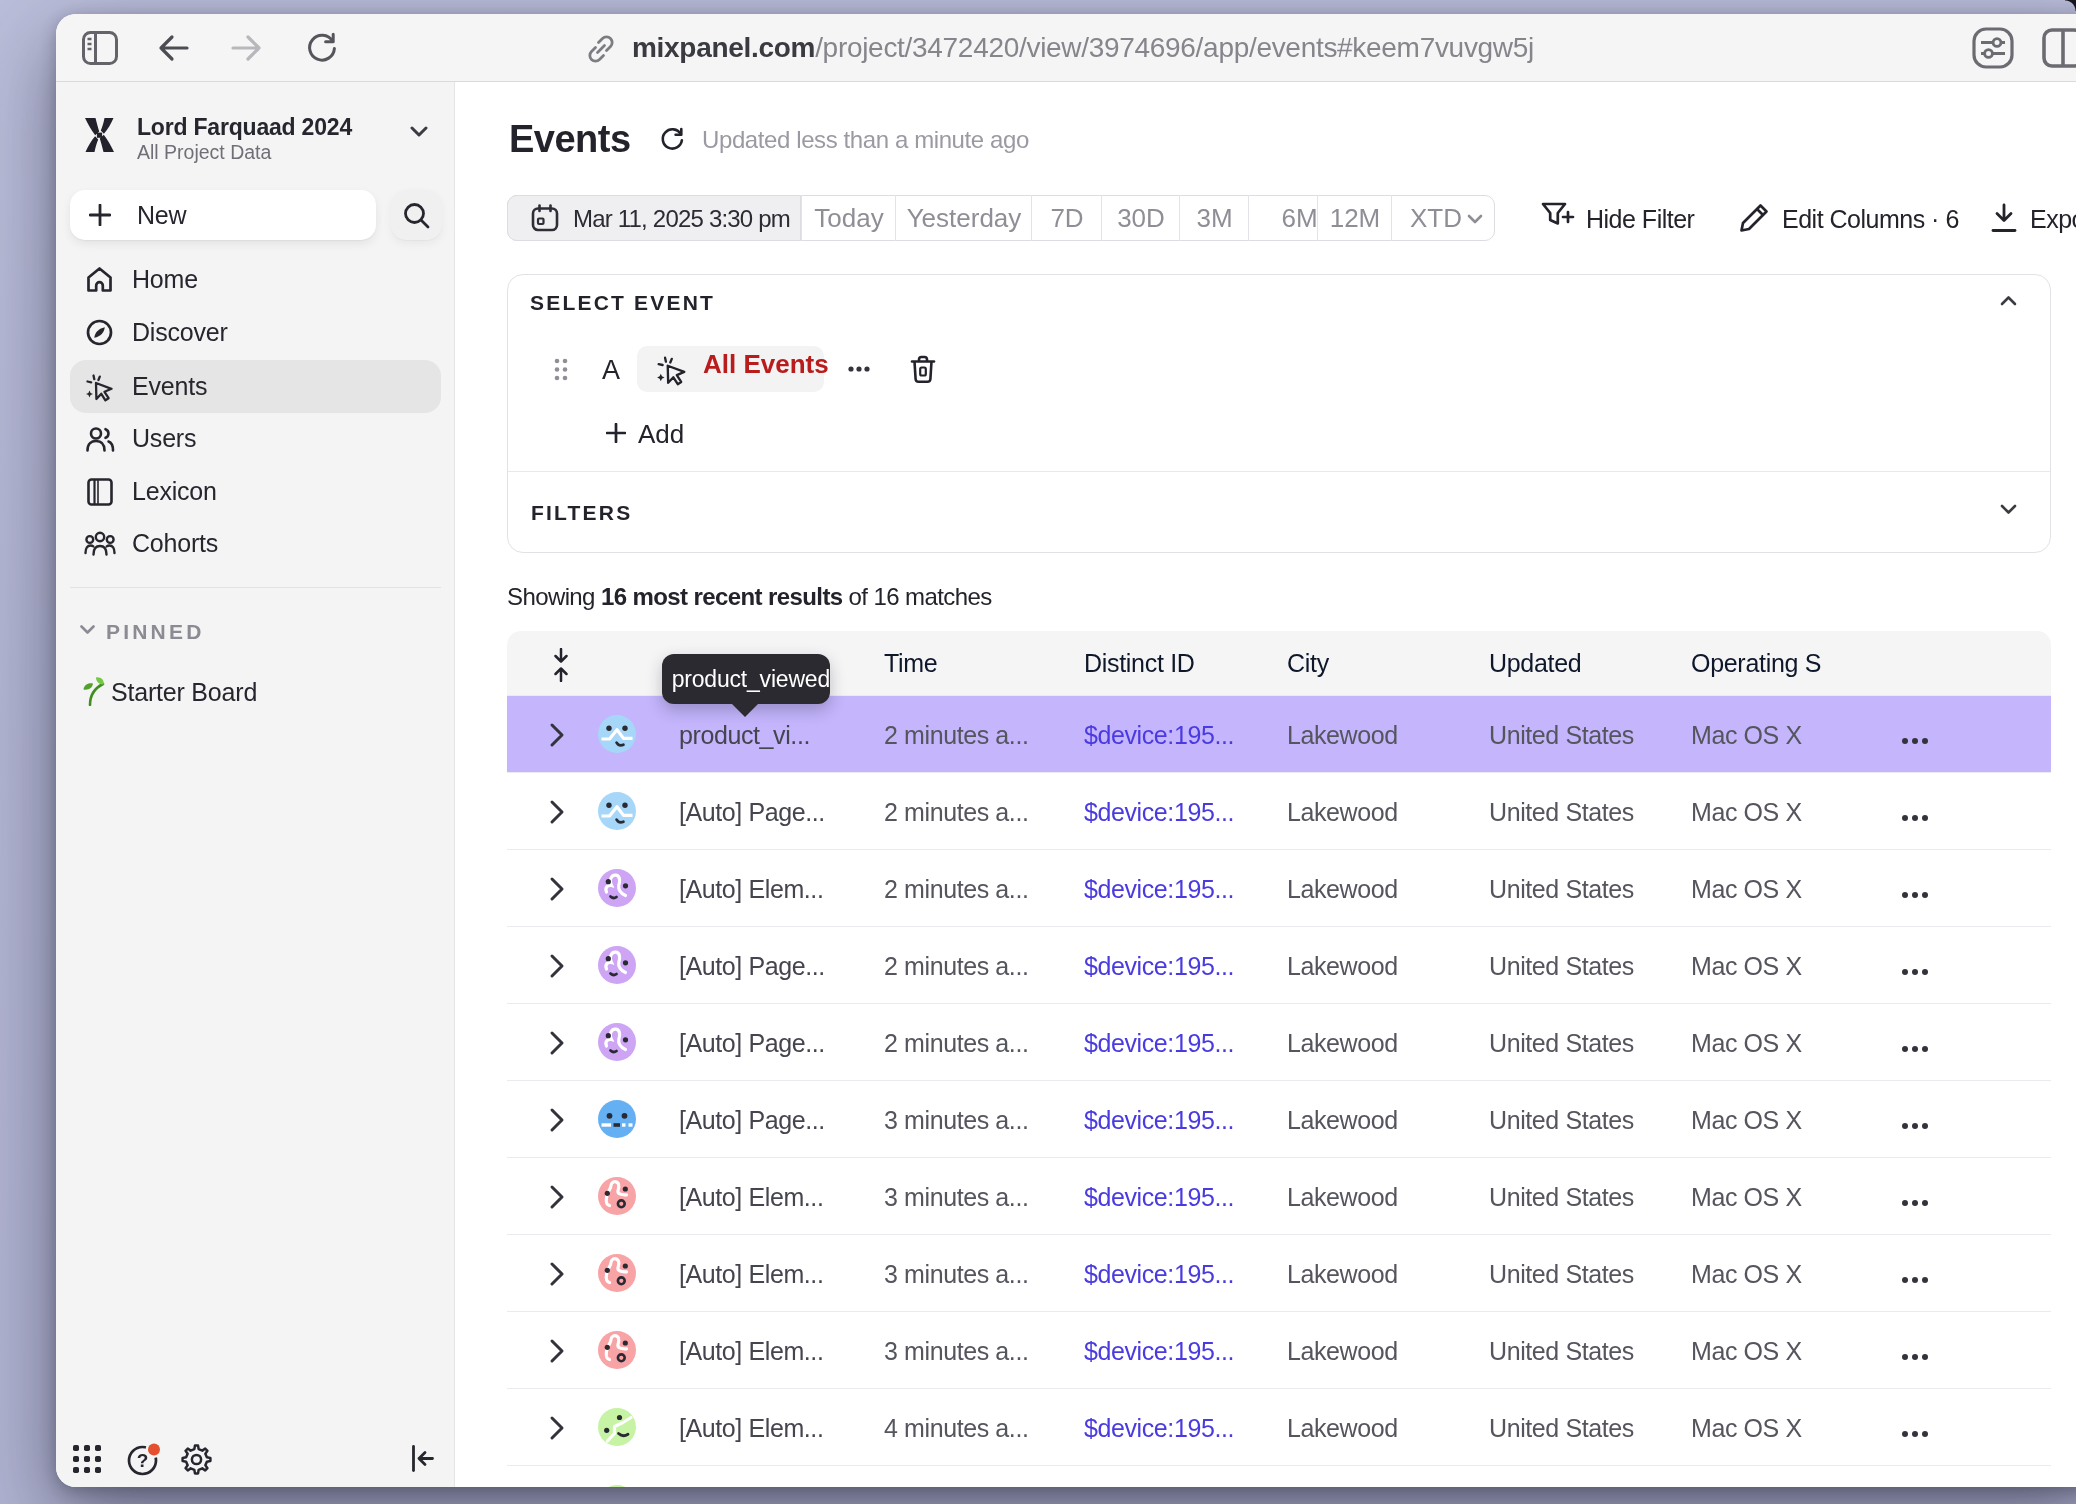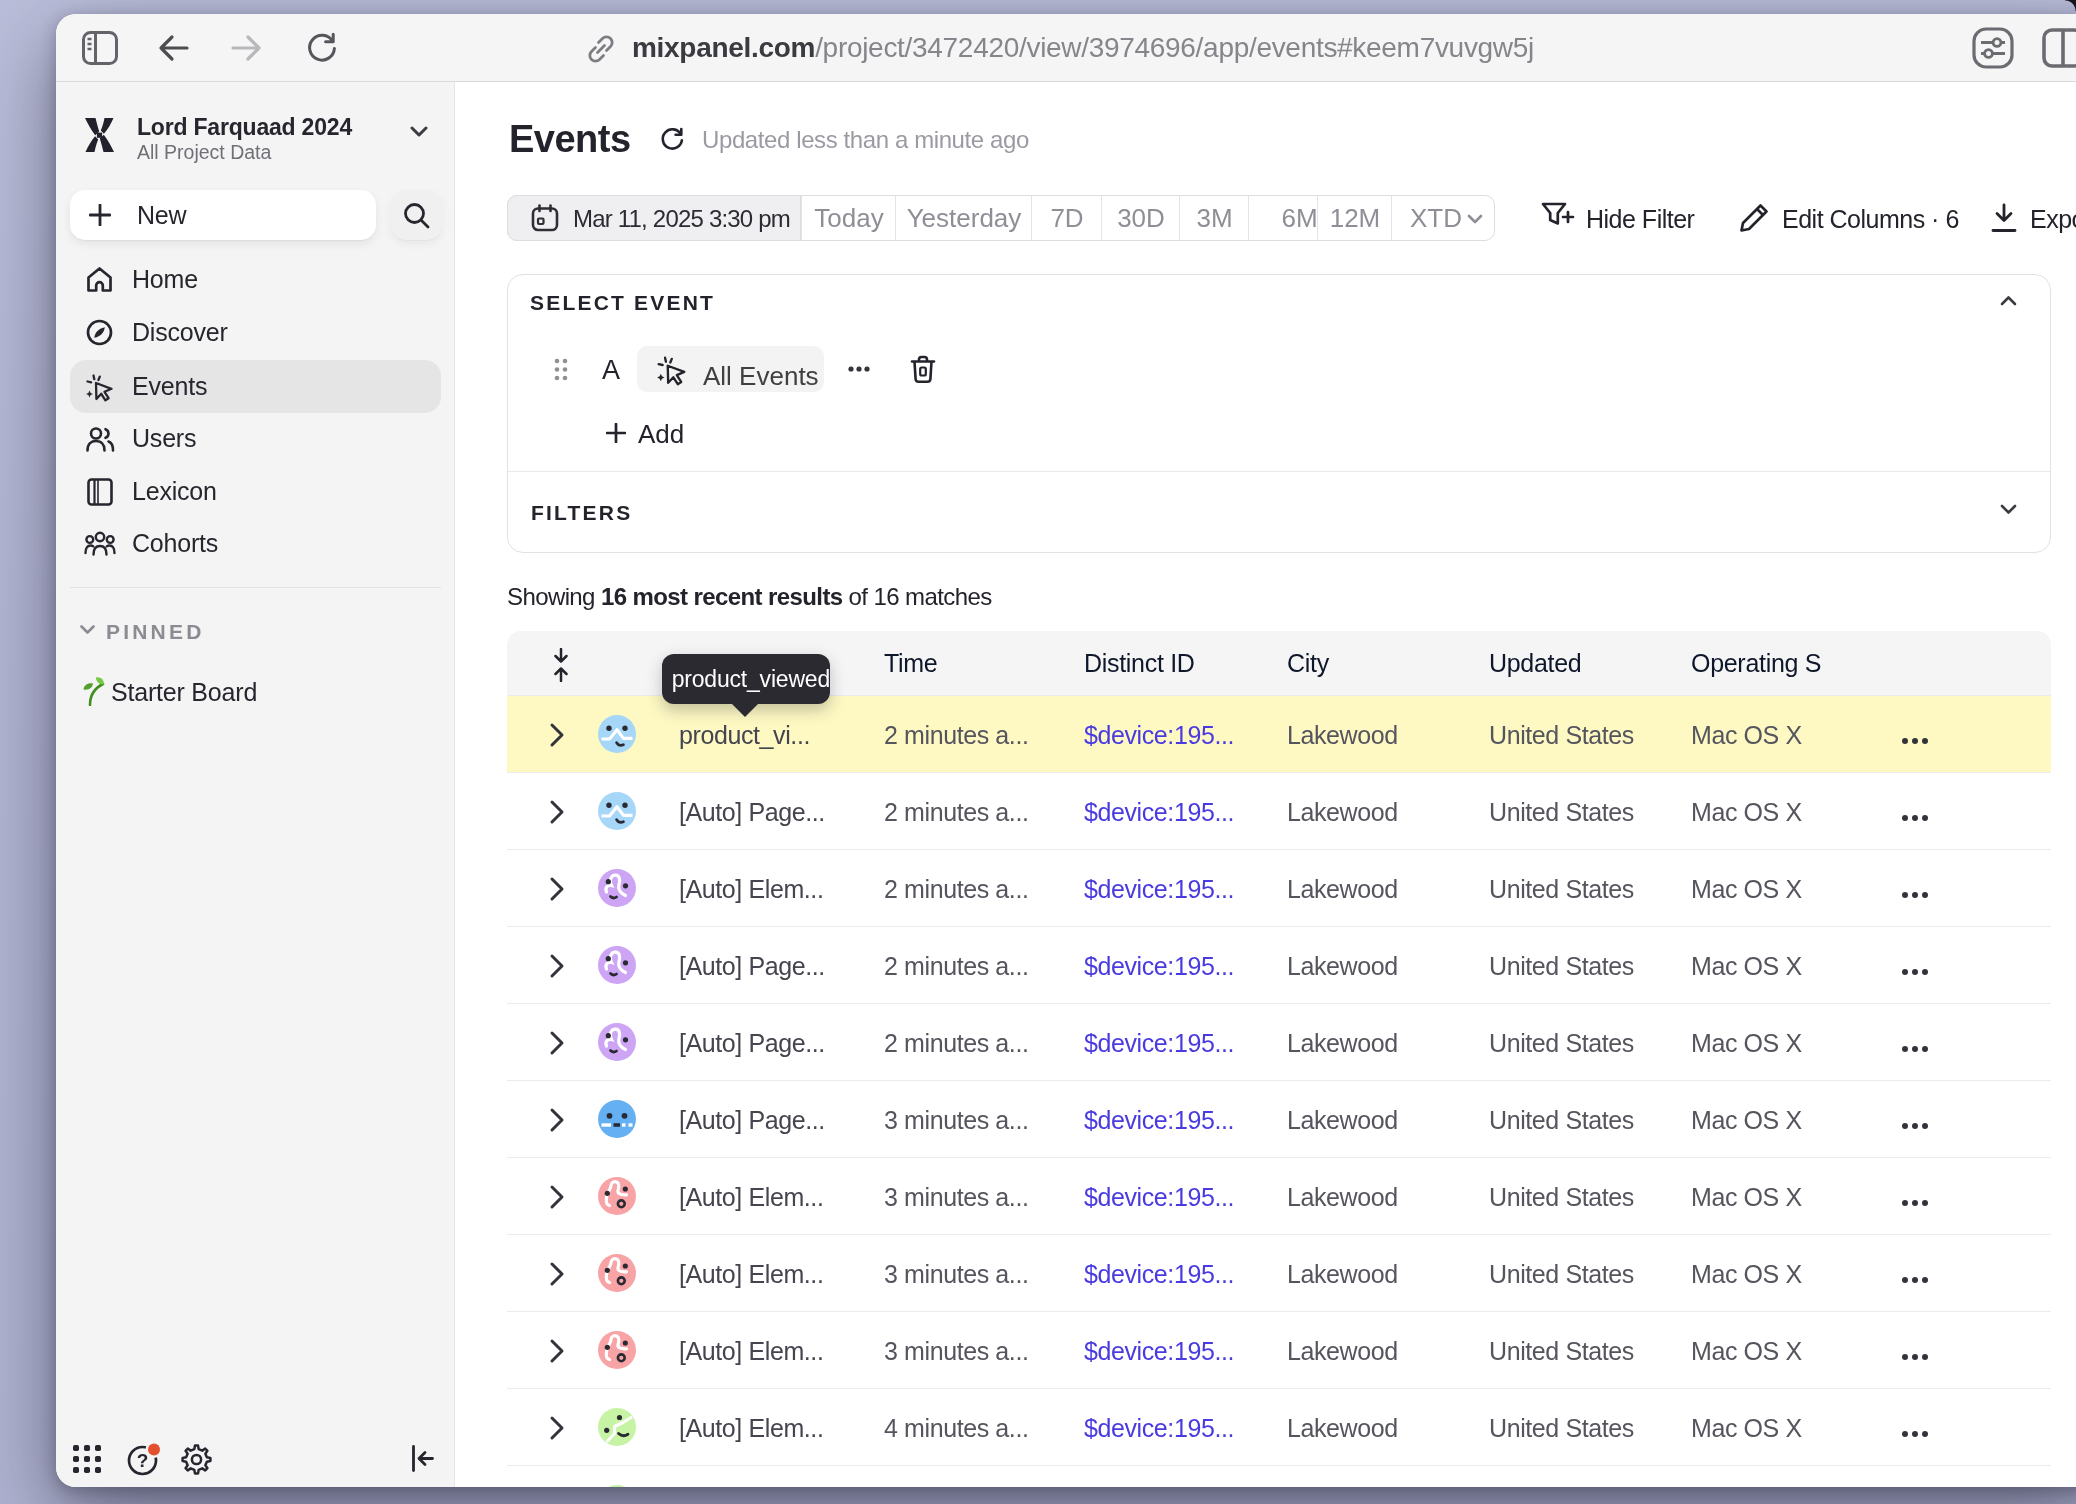--- a/index.html
+++ b/index.html
@@ -262,21 +262,21 @@
       <div class="a" style="left:129px;top:71px;width:187px;height:46px;background:#f4f3f4;border-radius:10px;">
         <svg class="a" style="left:19px;top:8px" width="32" height="32" viewBox="0 0 30 30">
           <g stroke="#23232b" stroke-width="2.2" stroke-linecap="round" fill="none">
             <path d="M8.5 3.5 L9.3 7.2"></path>
               <path d="M2.5 9.5 L6.2 10.3"></path>
               <path d="M14.8 4.6 L13.4 8"></path>
           </g>
           <path d="M11 11 L26.5 16.8 L19.5 19.8 L23.6 26.2 L20.4 28.3 L16.3 21.8 L11.4 27 Z" fill="none" stroke="#23232b" stroke-width="2.2" stroke-linejoin="round"></path>
           <path d="M4.5 18.5 l1.1 2.4 2.4 1.1 -2.4 1.1 -1.1 2.4 -1.1 -2.4 -2.4 -1.1 2.4 -1.1 Z" fill="#23232b"></path>
         </svg>
-        <div class="a tx" style="left:66px;top:15px;font-size:26px;font-weight:400;color:#404040;">All Events</div>
+        <div class="a tx" style="left:66px;top:3px;font-size:26px;font-weight:700;color:#b91c1c;">All Events</div>
       </div>
       <svg class="a" style="left:340px;top:91px" width="22" height="6" viewBox="0 0 22 6">
           <circle cx="3" cy="3" r="2.6" fill="#33333c"></circle>
           <circle cx="11" cy="3" r="2.6" fill="#33333c"></circle>
           <circle cx="19" cy="3" r="2.6" fill="#33333c"></circle>
         </svg>
       <svg class="a" style="left:402px;top:80px" width="26" height="29" viewBox="0 0 26 29">
         <path d="M2 6.5 H24" stroke="#23232b" stroke-width="2.6" stroke-linecap="round"></path>
         <path d="M9 6 V4.5 a2.5 2.5 0 0 1 2.5 -2.5 h3 a2.5 2.5 0 0 1 2.5 2.5 V6" fill="none" stroke="#23232b" stroke-width="2.6"></path>
         <path d="M4.5 6.5 L5.6 24 a3 3 0 0 0 3 2.8 h8.8 a3 3 0 0 0 3 -2.8 L21.5 6.5" fill="none" stroke="#23232b" stroke-width="2.6" stroke-linejoin="round"></path>
@@ -299,21 +299,21 @@
         <g fill="none" stroke="#23232b" stroke-width="2.5" stroke-linecap="round" stroke-linejoin="round">
           <path d="M9 1 V13 M3.5 8 L9 13.5 L14.5 8"></path>
           <path d="M9 33 V21 M3.5 26 L9 20.5 L14.5 26"></path>
         </g>
       </svg>
       <div class="hdrcell" style="left:377px;top:18px;">Time</div>
       <div class="hdrcell" style="left:577px;top:18px;">Distinct ID</div>
       <div class="hdrcell" style="left:780px;top:18px;">City</div>
       <div class="hdrcell" style="left:982px;top:18px;">Updated</div>
       <div class="hdrcell" style="left:1184px;top:18px;">Operating S</div>
-    <div class="row" style="top:64px;background:#fef9c3;">
+    <div class="row" style="top:64px;background:#c4b5fd;">
       <div class="a" style="left:42px;top:26px;"><svg width="16" height="26" viewBox="0 0 16 26">
               <path d="M3 3 L13 13 L3 23" fill="none" stroke="#33333c" stroke-width="3" stroke-linecap="round" stroke-linejoin="round"></path>
             </svg></div>
       <div class="a" style="left:91px;top:19px;"><svg width="38" height="38" viewBox="0 0 38 38">
               <circle cx="19" cy="19" r="19" fill="#a6d7f8"></circle>
               <circle cx="11" cy="13.3" r="2.7" fill="#2a2a33"></circle>
               <circle cx="27" cy="13.3" r="2.7" fill="#2a2a33"></circle>
               <path d="M3.5 24 H11.5 L19 14.8 L25.5 23.4 H34.5" fill="none" stroke="#fff" stroke-width="3.2" stroke-linejoin="round"></path>
               <path d="M18.5 27.5 q2.5 4.2 7 2.2" fill="none" stroke="#2a2a33" stroke-width="2.6" stroke-linecap="round"></path>
             </svg></div>

